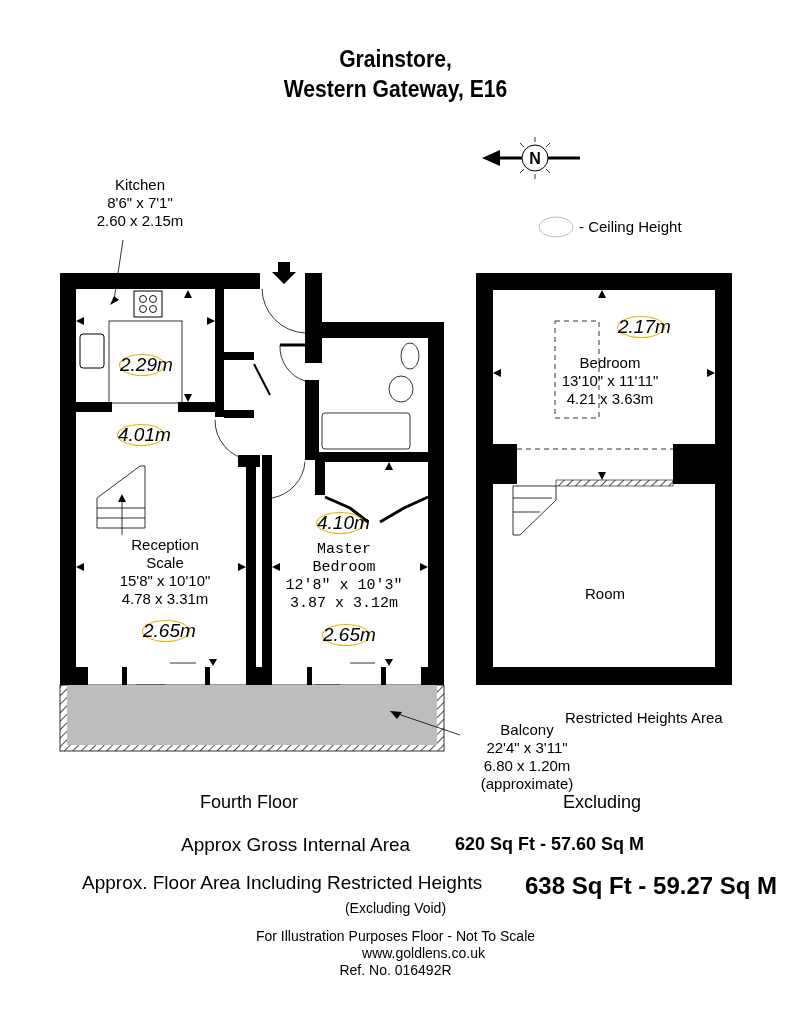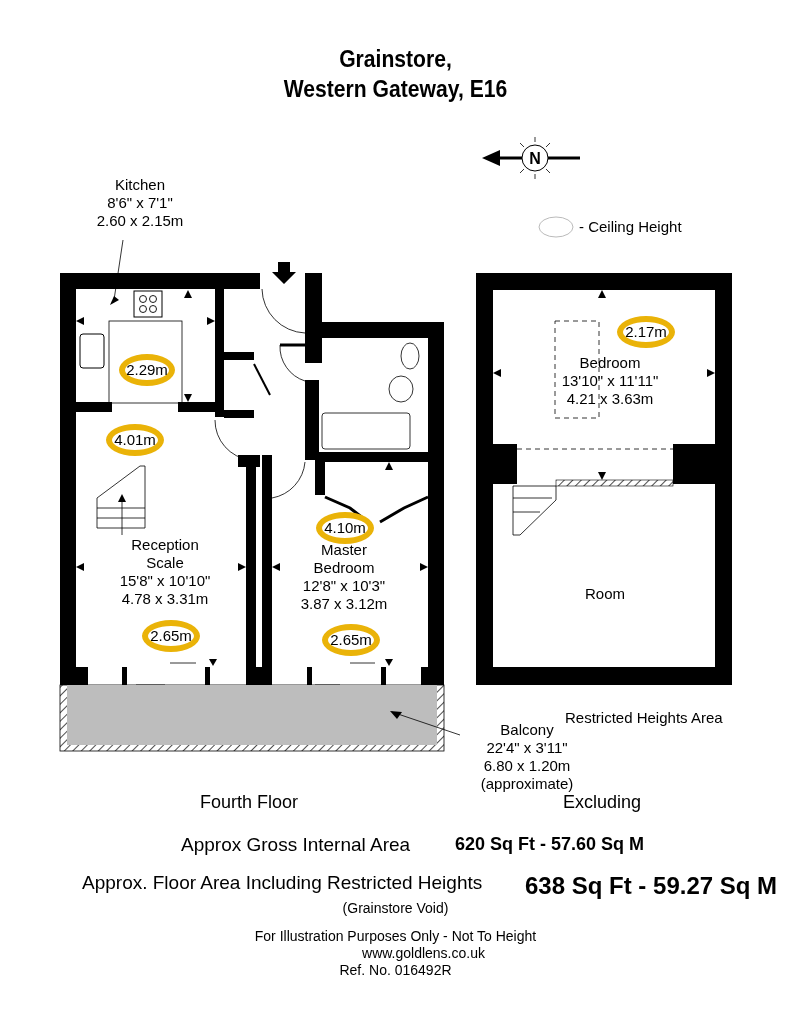--- a/index.html
+++ b/index.html
@@ -3,22 +3,22 @@
 <meta charset="utf-8">
 <style>
   html, body { margin: 0; padding: 0; background: #ffffff; }
   body { width: 791px; height: 1024px; position: relative; overflow: hidden;
          font-family: "Liberation Sans", sans-serif; color: #000; }
   .abs { position: absolute; }
   .title { left: 0; width: 791px; text-align: center; font-weight: bold;
            font-size: 24px; line-height: 30px; transform: scaleX(0.88); }
   .lbl { position: absolute; text-align: center; font-size: 15px; line-height: 18px; white-space: nowrap; }
   .lbl span { display: block; }
-  .oval { position: absolute; border: 6px solid #eab308; border-radius: 50%;
-          font-size: 15px; text-align: center; line-height: 20px; height: 20px; }
+  .oval { position: absolute; border: 1px solid #eab308; border-radius: 50%;
+          font-size: 19px; text-align: center; line-height: 20px; height: 20px; font-style: italic; }
   .floor-label { position: absolute; font-size: 18px; }
   .area-row { position: absolute; font-size: 19px; white-space: nowrap; }
   .footer { position: absolute; left: 0; width: 791px; text-align: center; font-size: 14px; line-height: 17px; }
   svg { position: absolute; left: 0; top: 0; }
 </style>
 </head>
 <body>
 
 <div class="abs title" style="top:44px;">Grainstore,</div>
 <div class="abs title" style="top:74px;">Western Gateway, E16</div>
@@ -178,32 +178,32 @@
 </svg>
 
 <div class="lbl" style="left:579px; top:218px; font-size:15px;">- Ceiling Height</div>
 
 <div class="lbl" style="left:88px; top:176px; width:104px;">
   <span>Kitchen</span>
   <span>8'6" x 7'1"</span>
   <span>2.60 x 2.15m</span>
 </div>
 <div class="oval" style="left:119px; top:354px; width:44px;">2.29m</div>
-<div class="oval" style="left:106px; top:424px; width:46px;">4.01m</div>
+<div class="oval" style="left:117px; top:424px; width:46px;">4.01m</div>
 
 <div class="lbl" style="left:100px; top:536px; width:130px;">
   <span>Reception</span>
   <span>Scale</span>
   <span>15'8" x 10'10"</span>
   <span>4.78 x 3.31m</span>
 </div>
 <div class="oval" style="left:142px; top:620px; width:46px;">2.65m</div>
 
 <div class="oval" style="left:316px; top:512px; width:46px;">4.10m</div>
-<div class="lbl" style="left:282px; top:541px; width:124px;">
+<div class="lbl" style="left:282px; top:541px; width:124px;font-family:Liberation Mono, monospace;">
   <span>Master</span>
   <span>Bedroom</span>
   <span>12'8" x 10'3"</span>
   <span>3.87 x 3.12m</span>
 </div>
 <div class="oval" style="left:322px; top:624px; width:46px;">2.65m</div>
 
 <div class="lbl" style="left:472px; top:721px; width:110px;">
   <span>Balcony</span>
   <span>22'4" x 3'11"</span>
@@ -222,17 +222,17 @@
 
 <div class="floor-label" style="left:200px; top:792px;">Fourth Floor</div>
 <div class="floor-label" style="left:563px; top:792px;">Excluding</div>
 
 <div class="area-row" style="left:181px; top:834px;">
   <span>Approx Gross Internal Area</span>
 </div>
 <div class="area-row" style="left:455px; top:834px; font-weight:bold; font-size:18px;">620 Sq Ft  - 57.60 Sq M</div>
 <div class="area-row" style="left:82px; top:872px;">Approx. Floor Area Including Restricted Heights</div>
 <div class="area-row" style="left:525px; top:872px; font-weight:bold; font-size:24px;">638 Sq Ft  -  59.27 Sq M</div>
-<div class="footer" style="top:900px; font-size:14px;">(Grainstore Void)</div>
-
-<div class="footer" style="top:928px;">For Illustration Purposes Only - Not To Height</div>
+<div class="footer" style="top:900px; font-size:14px;">(Excluding Void)</div>
+
+<div class="footer" style="top:928px;">For Illustration Purposes Floor - Not To Scale</div>
 <div class="footer" style="top:945px;padding-left:28px;">www.goldlens.co.uk</div>
 <div class="footer" style="top:962px;">Ref. No. 016492R</div>
 
 </body></html>

